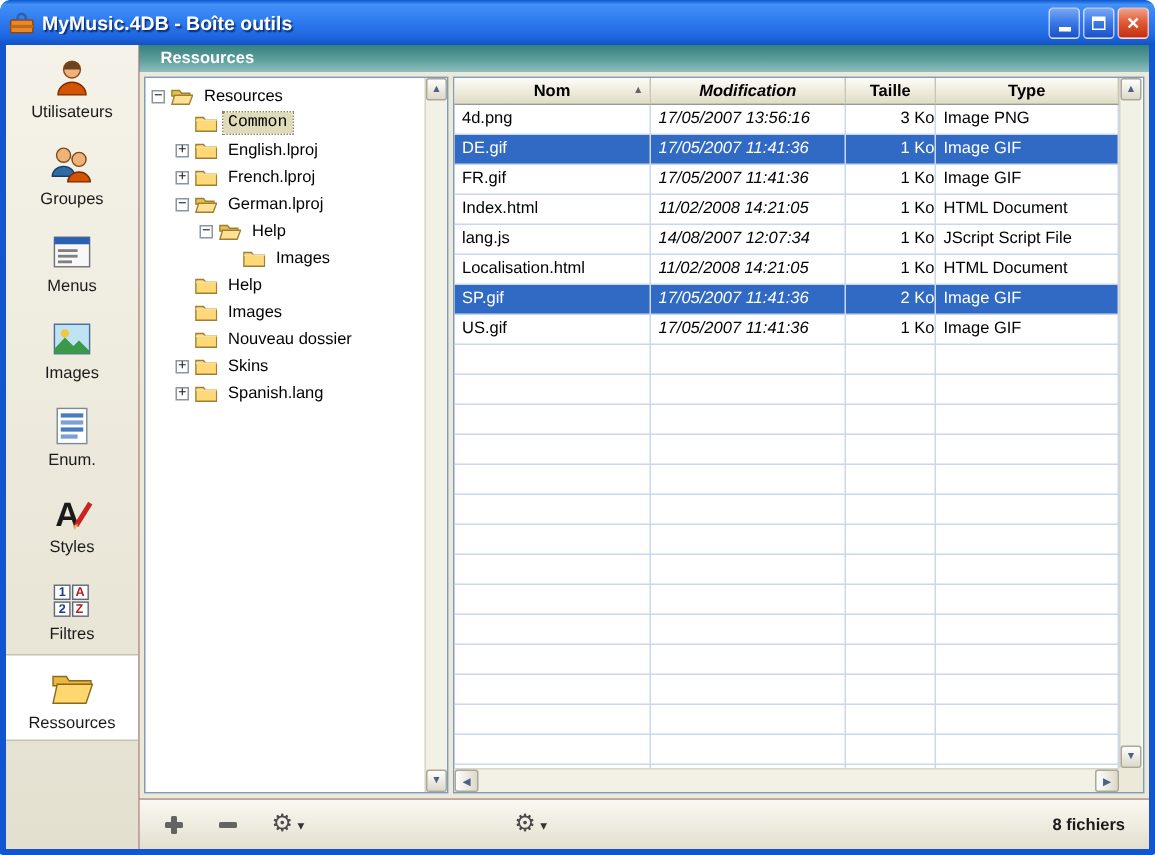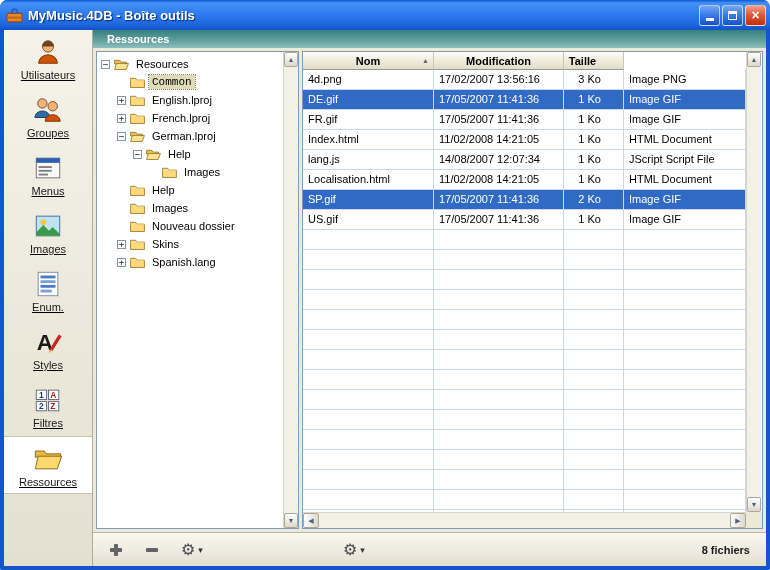--- a/index.html
+++ b/index.html
@@ -27,21 +27,21 @@
   .glyph-close { color:#fff; font-size:14px; font-weight:bold; line-height:1; }
 
   
   .wbody { flex:1; display:flex; min-height:0; }
 
   
   .sidebar { width:89px; flex:0 0 89px; border-right:1px solid #AFAC9C;
              background:linear-gradient(180deg,#F5F3E9 0%,#E4E0D0 100%);
              display:flex; flex-direction:column; }
   .sb-item { height:58px; display:flex; flex-direction:column; align-items:center;
-             justify-content:flex-start; padding-top:7px; cursor:default;text-decoration:underline; }
+             justify-content:flex-start; padding-top:7px; cursor:default; }
   .sb-item.selected { background:#FFFFFF; border-top:1px solid #C6C3B2; border-bottom:1px solid #C6C3B2; }
   .sb-icon { width:30px; height:30px; }
   .sb-label { font-size:11px; color:#1A1A1A; margin-top:2px; }
 
   
   .main { flex:1; display:flex; flex-direction:column; min-width:0; }
   .panel-header { height:18px; flex:0 0 18px; line-height:18px; padding-left:14px;
                   color:#fff; font-size:11px; font-weight:bold;
                   background:linear-gradient(180deg,#35807E 0%,#5D9F9D 55%,#8FBFBD 100%); }
   .content { flex:1; display:flex; gap:3px; padding:3px; min-height:0; background:#ECE9D8; }
@@ -84,22 +84,22 @@
   .th { height:18px; display:flex; align-items:center; justify-content:center; position:relative;
         font-size:11px; font-weight:bold; color:#000;
         background:linear-gradient(180deg,#FDFCF8 0%,#ECE9D8 60%,#E0DCC8 100%);
         border-right:1px solid #C9C5B2; border-bottom:1px solid #9C9A8A; }
   .sort { position:absolute; right:4px; top:5px; font-size:7px; color:#666; }
   .tbody { grid-area:2/1/3/2; overflow:hidden; }
   .trow { height:20px; display:flex; font-size:11px; color:#000;align-items:center; }
   .trow .cell { height:20px; line-height:19px; padding-left:5px; overflow:hidden; white-space:nowrap;
                 border-right:1px solid #C9D8EC; border-bottom:1px solid #C9D8EC; }
   .c-nom { width:131px; flex:0 0 131px; }
-  .c-mod { width:130px; flex:0 0 130px; }
-  .c-taille { width:60px; flex:0 0 60px; text-align:right; padding-right:22px; }
+  .c-mod { width:130px; flex:0 0 130px;font-style:italic; }
+  .c-taille { width:60px; flex:0 0 60px; text-align:right; padding-right:0; }
   .c-type { flex:1; min-width:0; }
   .trow.selected { background:#316AC5; }
   .trow.selected .cell { color:#fff; }
   .table-vscroll { grid-area:1/2/3/3; }
   .table-hscroll { grid-area:3/1/4/2; }
   .corner { grid-area:3/2/4/3; background:#ECE9D8; }
 
   
   .toolbar { height:34px; flex:0 0 34px; display:flex; align-items:center; gap:14px;
              padding:0 12px; border-top:1px solid #B9B5A5;
@@ -386,26 +386,29 @@
             <div class="th c-nom">
               <span>Nom</span>
               <span class="sort">▲</span>
             </div>
             <div class="th c-mod">
               <span>Modification</span>
             </div>
             <div class="th c-taille">
               <span>Taille</span>
             </div>
+            <div class="th c-type">
+              <span>Type</span>
+            </div>
           </div>
 
           <div class="tbody">
               <div class="trow">
     <span class="cell c-nom">4d.png</span>
-    <span class="cell c-mod">17/02/2007 13:56:16</span>
+    <span class="cell c-mod">17/05/2007 13:56:16</span>
     <span class="cell c-taille">3 Ko</span>
     <span class="cell c-type">Image PNG</span>
   </div>
               <div class="trow selected">
     <span class="cell c-nom">DE.gif</span>
     <span class="cell c-mod">17/05/2007 11:41:36</span>
     <span class="cell c-taille">1 Ko</span>
     <span class="cell c-type">Image GIF</span>
   </div>
               <div class="trow">

